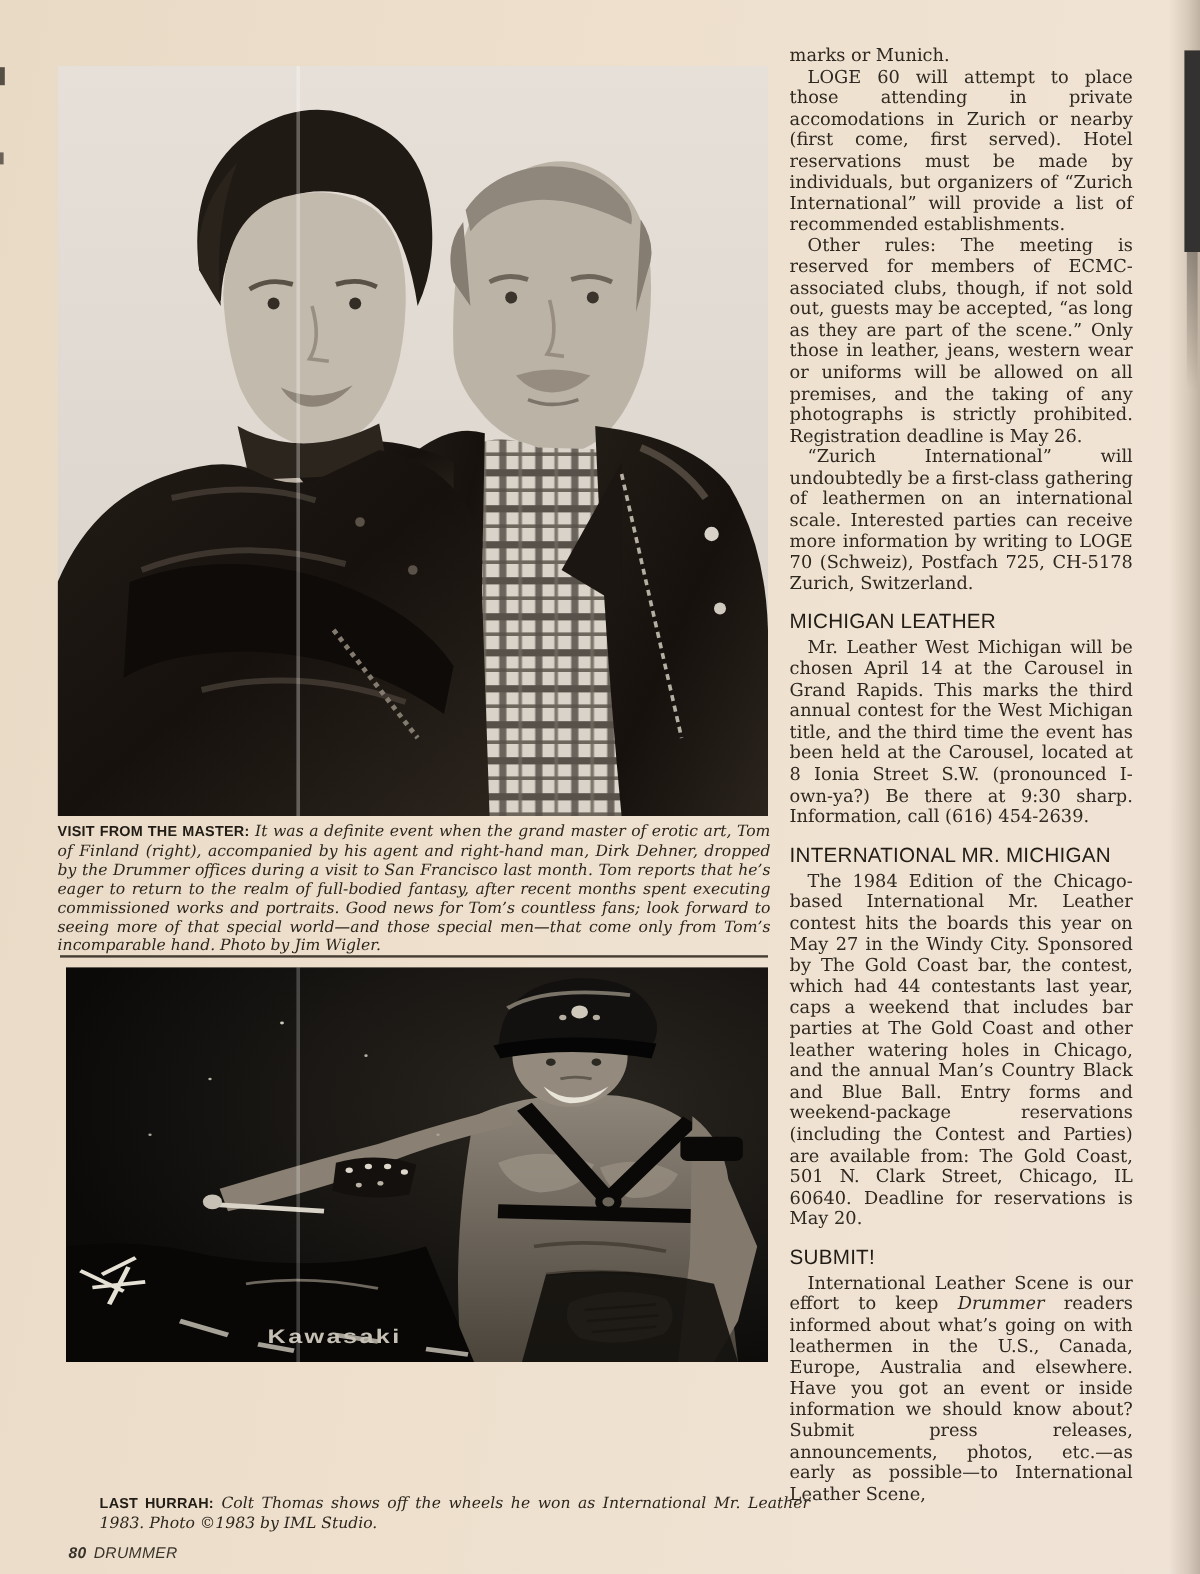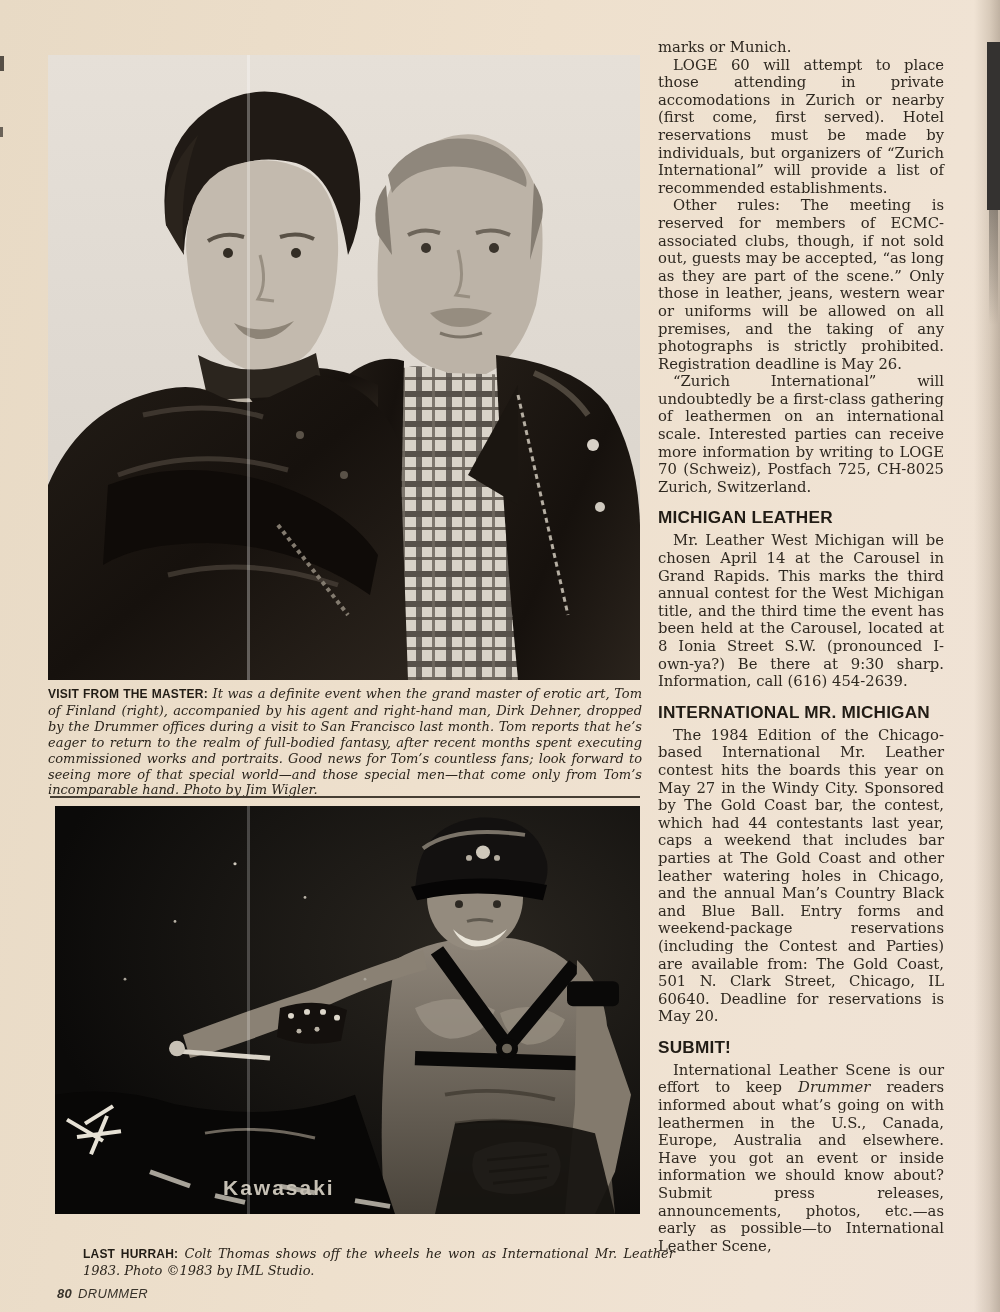--- a/index.html
+++ b/index.html
@@ -12,21 +12,21 @@
   .edge-shadow{position:absolute;right:0;top:0;width:26px;height:1312px;
     background:linear-gradient(90deg,rgba(120,100,75,0) 0%,rgba(110,92,70,.18) 60%,rgba(90,74,55,.32) 100%);}
   .edge-strip{position:absolute;right:0;top:42px;width:13px;height:168px;background:#343230;}
   .edge-smudge{position:absolute;right:2px;top:210px;width:9px;height:115px;
     background:linear-gradient(180deg,rgba(90,84,76,.55),rgba(90,84,76,0));}
   .tick1{position:absolute;left:0;top:56px;width:4px;height:15px;background:#564f46;}
   .tick2{position:absolute;left:0;top:127px;width:3px;height:10px;background:#6a6258;}
 
   
   .photo-top{position:absolute;left:48px;top:55px;width:592px;height:625px;}
-  .photo-bottom{position:absolute;left:55px;top:806px;width:585px;height:408px;}
+  .photo-bottom{position:absolute;left:55px;top:806px;width:585px;height:329px;}
   .photo-top svg,.photo-bottom svg{display:block;width:100%;height:100%;}
 
   
   .cap{position:absolute;font-style:italic;font-size:13px;line-height:15.9px;
     text-align:justify;color:#2b251d;}
   .cap b{font-style:normal;font-family:"Liberation Sans",sans-serif;
     font-size:12px;font-weight:bold;letter-spacing:.2px;color:#211c15;}
   .cap-visit{left:48px;top:686px;width:594px;}
   .cap-hurrah{left:55px;top:1246px;width:592px;margin-left:28px;}
   .rule{position:absolute;left:50px;top:796px;width:590px;height:2px;background:#463e33;}
@@ -34,21 +34,21 @@
   
   .footer{position:absolute;left:57px;top:1286px;font-family:"Liberation Sans",sans-serif;
     font-style:italic;font-size:13px;color:#38332b;letter-spacing:.3px;}
   .footer .num{font-weight:bold;margin-right:6px;}
 
   
   .col{position:absolute;left:658px;top:38px;width:286px;
     font-size:14.8px;line-height:17.6px;text-align:justify;color:#2e2820;}
   .col p{margin:0;text-indent:15px;}
   .col p.cont{text-indent:0;}
-  .col h2{font-family:"Liberation Sans",sans-serif;font-weight:bold;
+  .col h2{font-family:"Liberation Sans",sans-serif;font-weight:normal;
     font-size:17.2px;line-height:19px;letter-spacing:.2px;margin:13px 0 4px 0;
     text-align:left;color:#211c15;}
   .it{font-style:italic;}
 </style>
 </head>
 <body>
 
 <div class="page">
 
   <div class="edge-shadow"></div>
@@ -203,21 +203,21 @@
   <figcaption class="cap cap-hurrah"><b>LAST HURRAH:</b><span> Colt Thomas shows off the wheels he won as International Mr. Leather 1983. Photo ©1983 by IML Studio.</span></figcaption>
 
   <div class="footer">
     <span class="num">80</span><span>DRUMMER</span>
   </div>
 
   <div class="col">
     <p class="cont">marks or Munich.</p>
     <p>LOGE 60 will attempt to place those attending in private accomodations in Zurich or nearby (first come, first served). Hotel reservations must be made by individuals, but organizers of “Zurich International” will provide a list of recommended establishments.</p>
     <p>Other rules: The meeting is reserved for members of ECMC-associated clubs, though, if not sold out, guests may be accepted, “as long as they are part of the scene.” Only those in leather, jeans, western wear or uniforms will be allowed on all premises, and the taking of any photographs is strictly prohibited. Registration deadline is May 26.</p>
-    <p>“Zurich International” will undoubtedly be a first-class gathering of leathermen on an international scale. Interested parties can receive more information by writing to LOGE 70 (Schweiz), Postfach 725, CH-8025 Zurich, Switzerland.</p>
+    <p>“Zurich International” will undoubtedly be a first-class gathering of leathermen on an international scale. Interested parties can receive more information by writing to LOGE 70 (Schweiz), Postfach 725, CH-5178 Zurich, Switzerland.</p>
 
     <h2>MICHIGAN LEATHER</h2>
     <p>Mr. Leather West Michigan will be chosen April 14 at the Carousel in Grand Rapids. This marks the third annual contest for the West Michigan title, and the third time the event has been held at the Carousel, located at 8 Ionia Street S.W. (pronounced I-own-ya?) Be there at 9:30 sharp. Information, call (616) 454-2639.</p>
 
     <h2>INTERNATIONAL MR. MICHIGAN</h2>
     <p>The 1984 Edition of the Chicago-based International Mr. Leather contest hits the boards this year on May 27 in the Windy City. Sponsored by The Gold Coast bar, the contest, which had 44 contestants last year, caps a weekend that includes bar parties at The Gold Coast and other leather watering holes in Chicago, and the annual Man’s Country Black and Blue Ball. Entry forms and weekend-package reservations (including the Contest and Parties) are available from: The Gold Coast, 501 N. Clark Street, Chicago, IL 60640. Deadline for reservations is May 20.</p>
 
     <h2>SUBMIT!</h2>
     <p><span>International Leather Scene is our effort to keep </span><span class="it">Drummer</span><span> readers informed about what’s going on with leathermen in the U.S., Canada, Europe, Australia and elsewhere. Have you got an event or inside information we should know about? Submit press releases, announcements, photos, etc.—as early as possible—to International Leather Scene, </span></p>
   </div>

